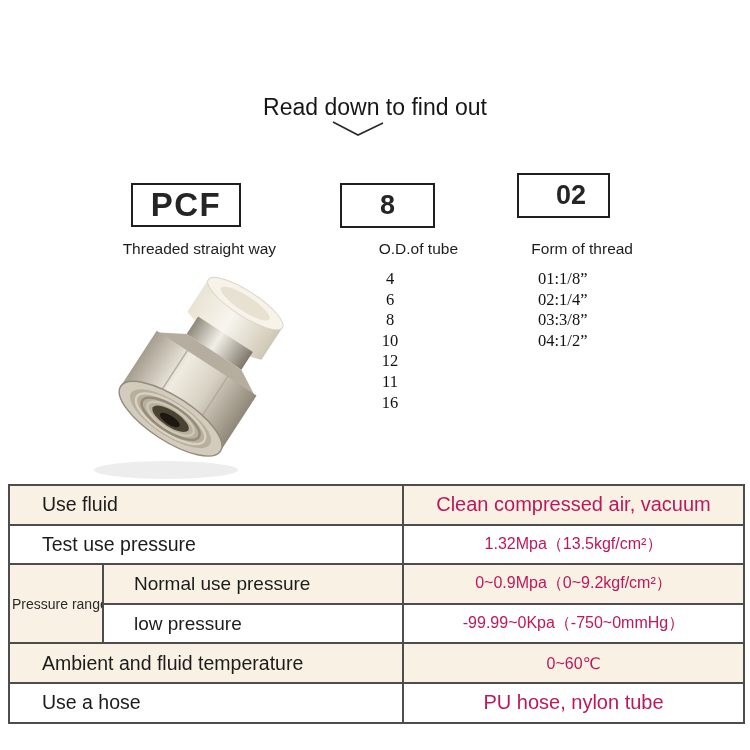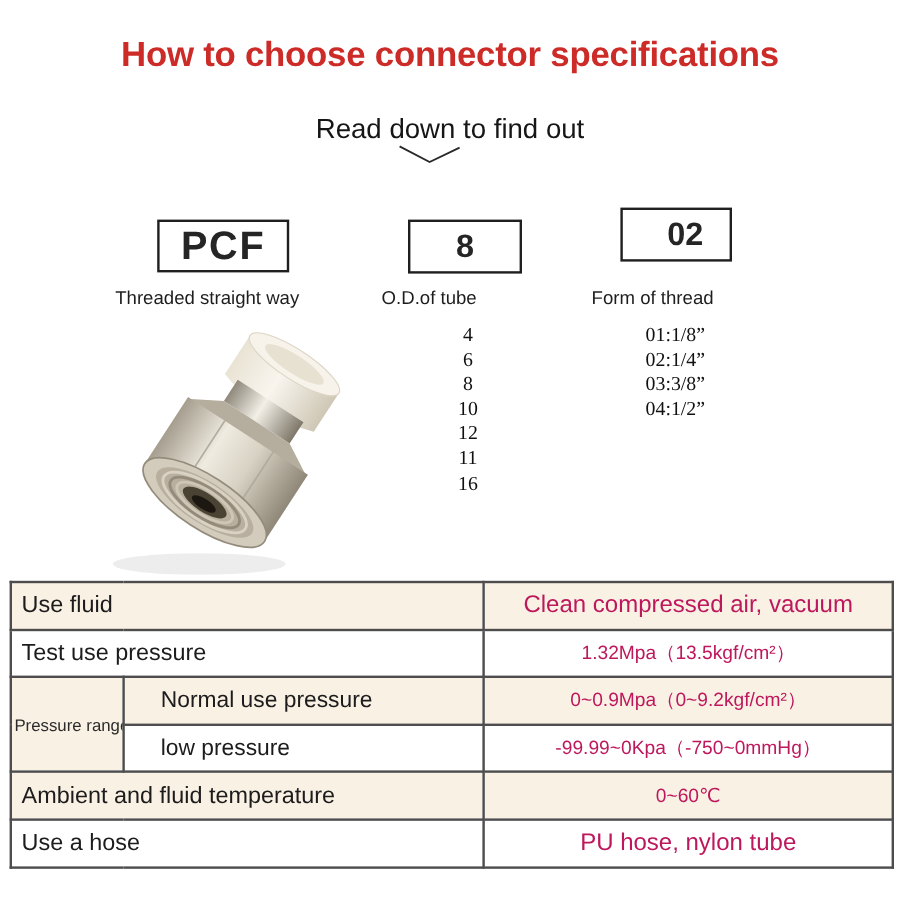--- a/index.html
+++ b/index.html
@@ -16,48 +16,47 @@
     left:0;top:82px;width:750px;text-align:center;
     font-size:23px;font-weight:400;color:#161616;margin-top:12px;
   }
   .chevron{left:332px;top:120px;}
   .code-box{
     border:2px solid #1f1f1f;box-sizing:border-box;background:#fff;
     display:flex;align-items:center;justify-content:center;color:#252525;text-align:right;
   }
   .code-box.big{font-size:33px;font-weight:700;letter-spacing:1.5px;}
   .code-box.small{font-size:27px;font-weight:700;}
-  .box-label{font-size:15.5px;color:#1d1d1d;text-align:left;}
+  .box-label{font-size:15.5px;color:#1d1d1d;text-align:right;}
   .opt-list{font-family:"Liberation Serif","DejaVu Serif",serif;font-size:16.5px;color:#111;}
   .opt-list div{line-height:20.6px;}
   .tube-opts{text-align:center;}
   .thread-opts{text-align:left;}
   
   table.spec{
     position:absolute;left:8px;top:484px;width:735px;
     border-collapse:collapse;table-layout:fixed;
   }
   table.spec td{
     border:2px solid #4d4d4d;height:35.6px;vertical-align:middle;
     background:#ffffff;overflow:hidden;white-space:nowrap;
   }
   table.spec tr.beige td{background:#f9f1e4;}
   table.spec td.force-white{background:#ffffff;}
-  td.lbl{font-size:19.5px;color:#1c1c1c;padding-left:8px;text-align:left;}
+  td.lbl{font-size:19.5px;color:#1c1c1c;padding-left:32px;text-align:left;}
   td.sublbl{font-size:19px;color:#1c1c1c;padding-left:30px;text-align:left;}
   td.prange{font-size:14px;color:#2b2b2b;text-align:center;padding:0 2px;}
   td.val{font-size:16px;color:#be185d;text-align:center;padding:0 4px;}
   td.val.big{font-size:20px;}
 </style>
 </head>
 <body>
 
 <div class="page">
 
-  <div class="abs page-title">How to choose connector specifications</div>
   <div class="abs page-subtitle">Read down to find out</div>
 
   <svg class="abs chevron" width="52" height="18" viewBox="0 0 52 18">
     <polyline points="1,2 26,15 51,3" fill="none" stroke="#2a2a2a" stroke-width="1.6"></polyline>
   </svg>
 
   <div class="abs code-box big" style="left:131px;top:183px;width:110px;height:44px;">
     <span>PCF</span>
   </div>
   <div class="abs code-box small" style="left:340px;top:183px;width:95px;height:45px;">

